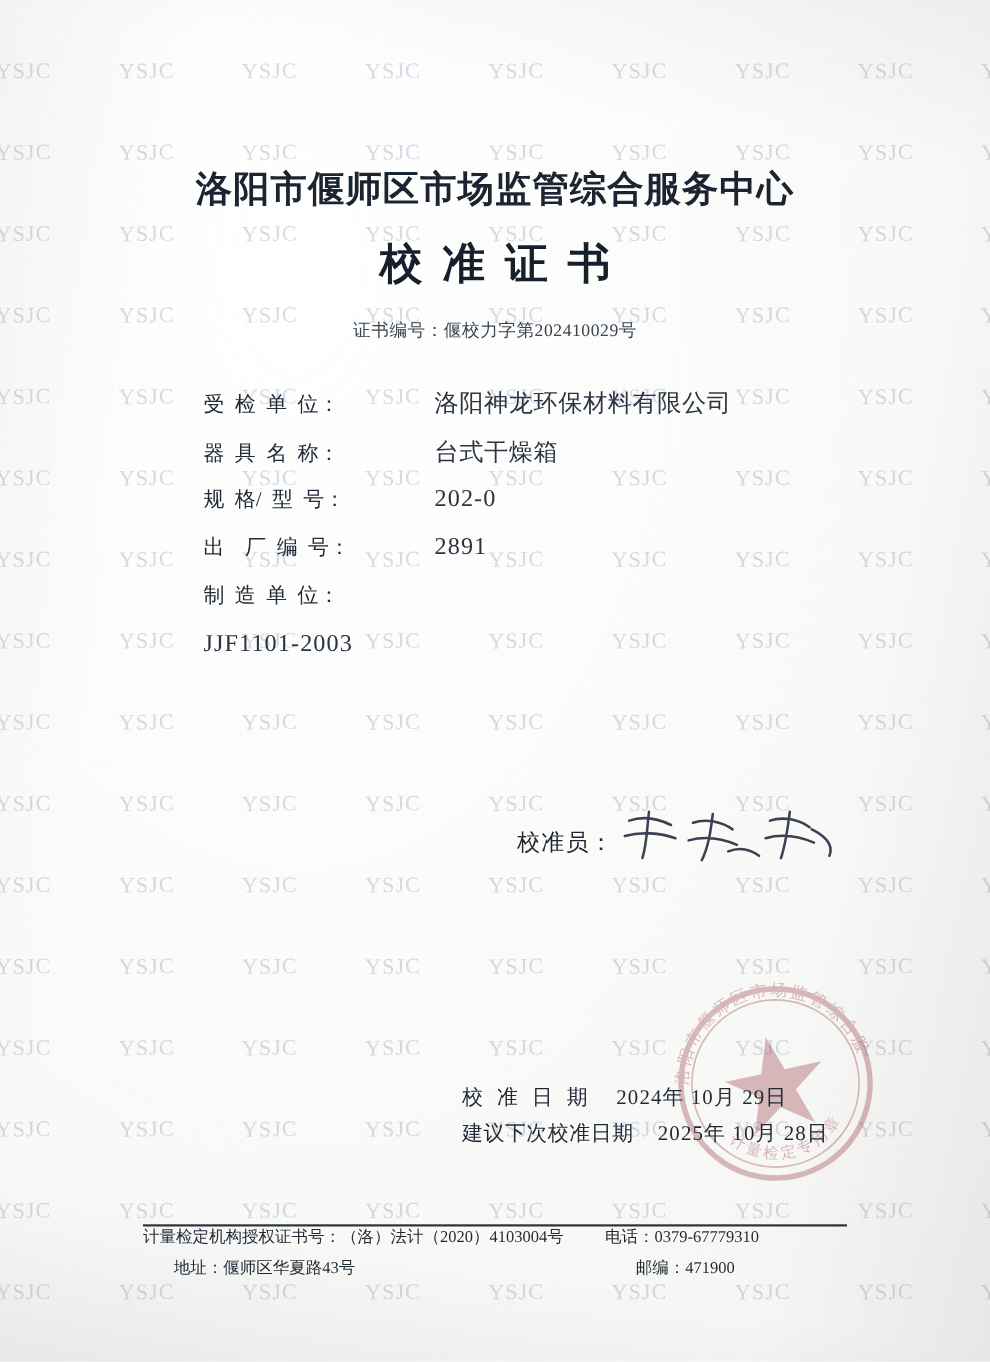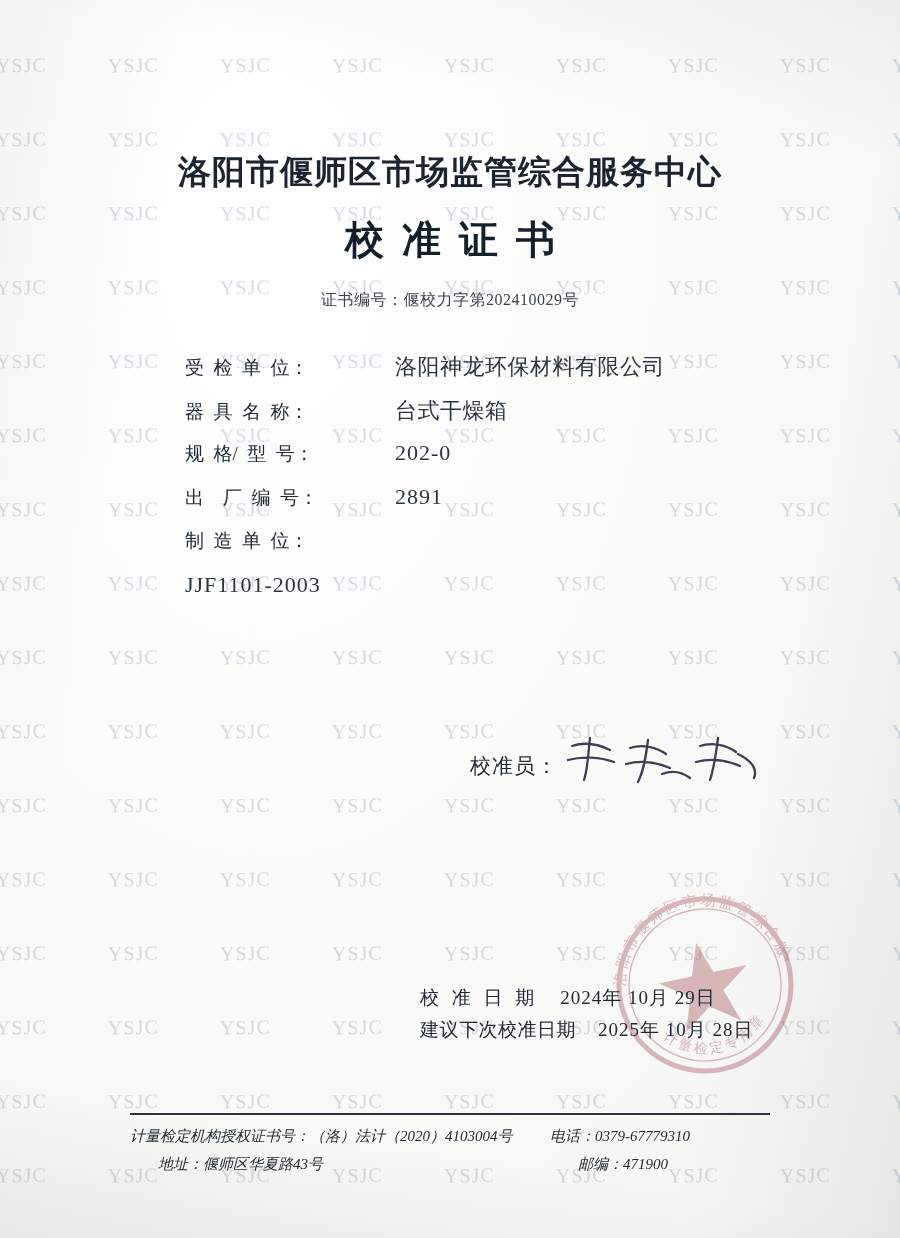--- a/index.html
+++ b/index.html
@@ -194,25 +194,23 @@
     left: 130px;
     top: 1113px;
     width: 640px;
   }
   .footer-rule {
     height: 2px;
     background: #2a3340;
     width: 100%;
   }
   .footer-grid {
-    margin-top: 12px;
     font-family: "Liberation Serif", serif;
     font-size: 15px;
     color: #1f2833;
-    font-style: italic;
   }
   .footer-line {
     display: flex;
     height: 28px;
     align-items: baseline;
   }
   .footer-left  { width: 420px; flex: 0 0 420px; }
   .footer-left.indent { padding-left: 28px; }
   .footer-right { flex: 1; }
 </style>

